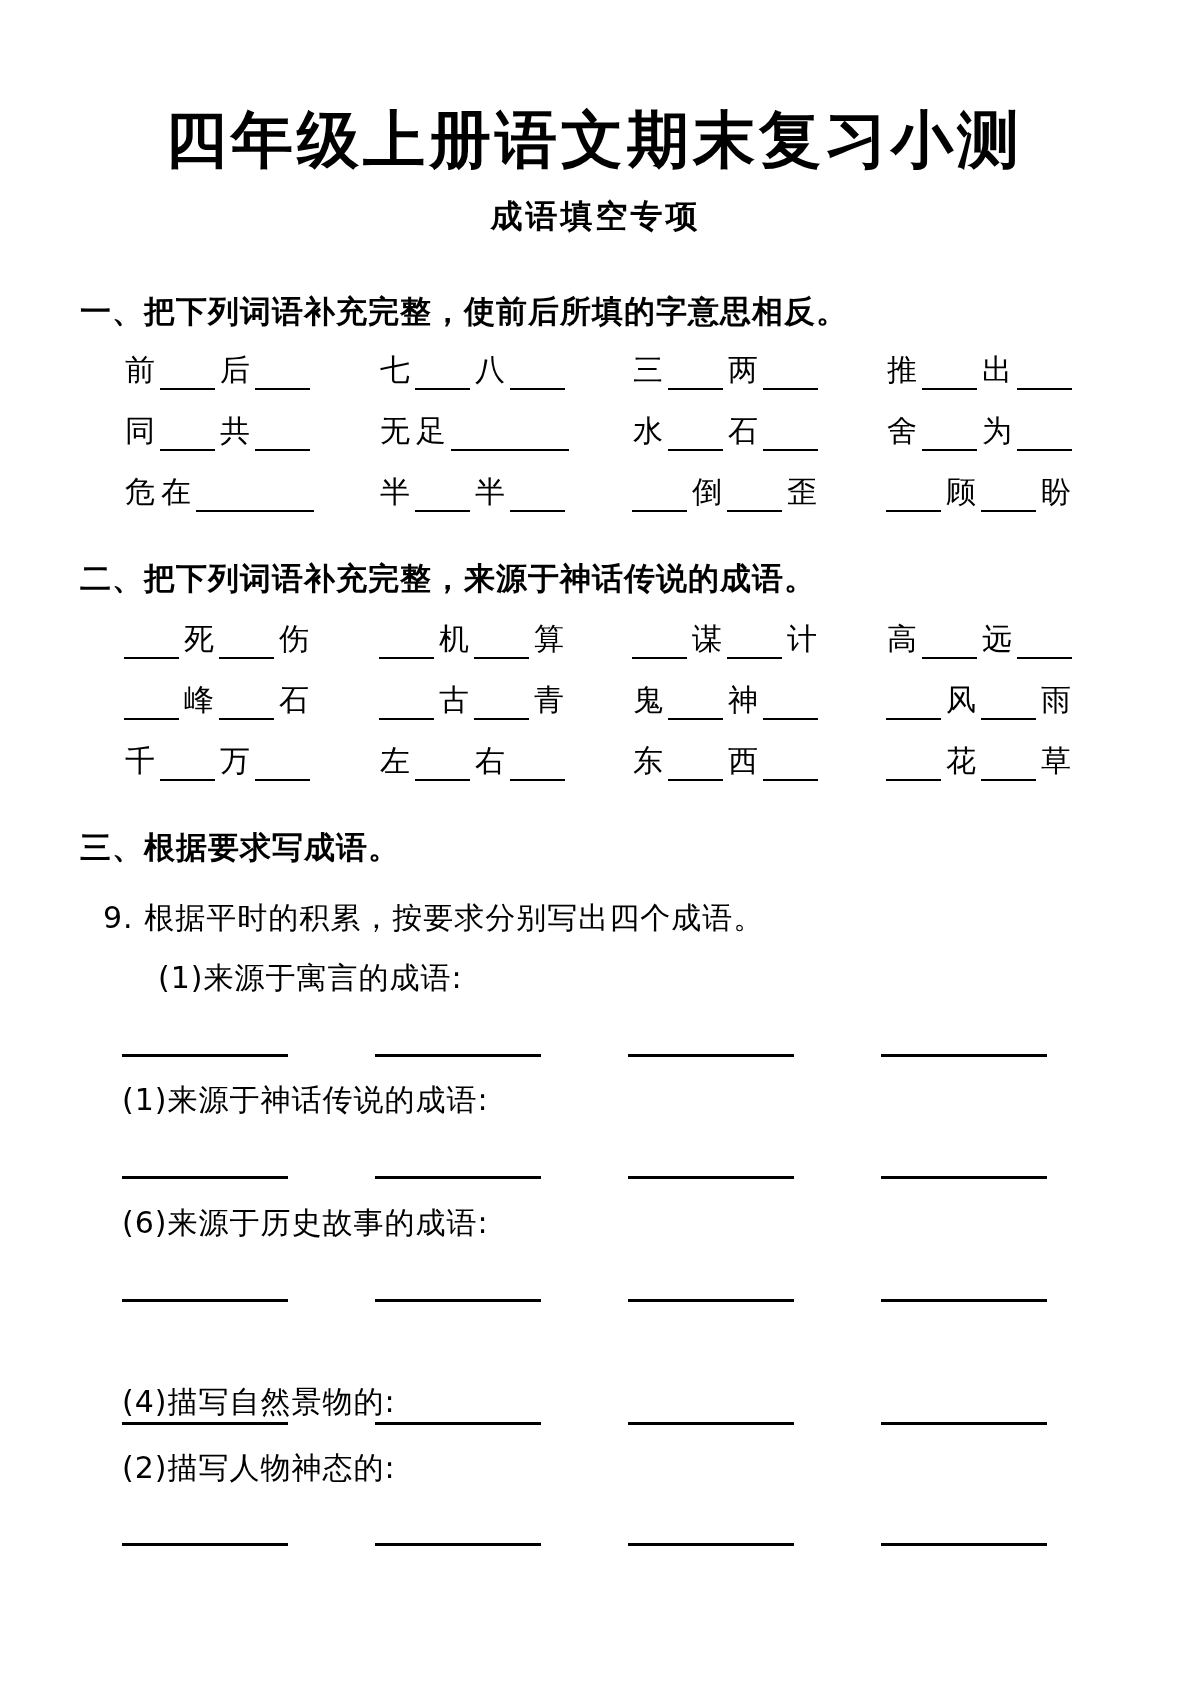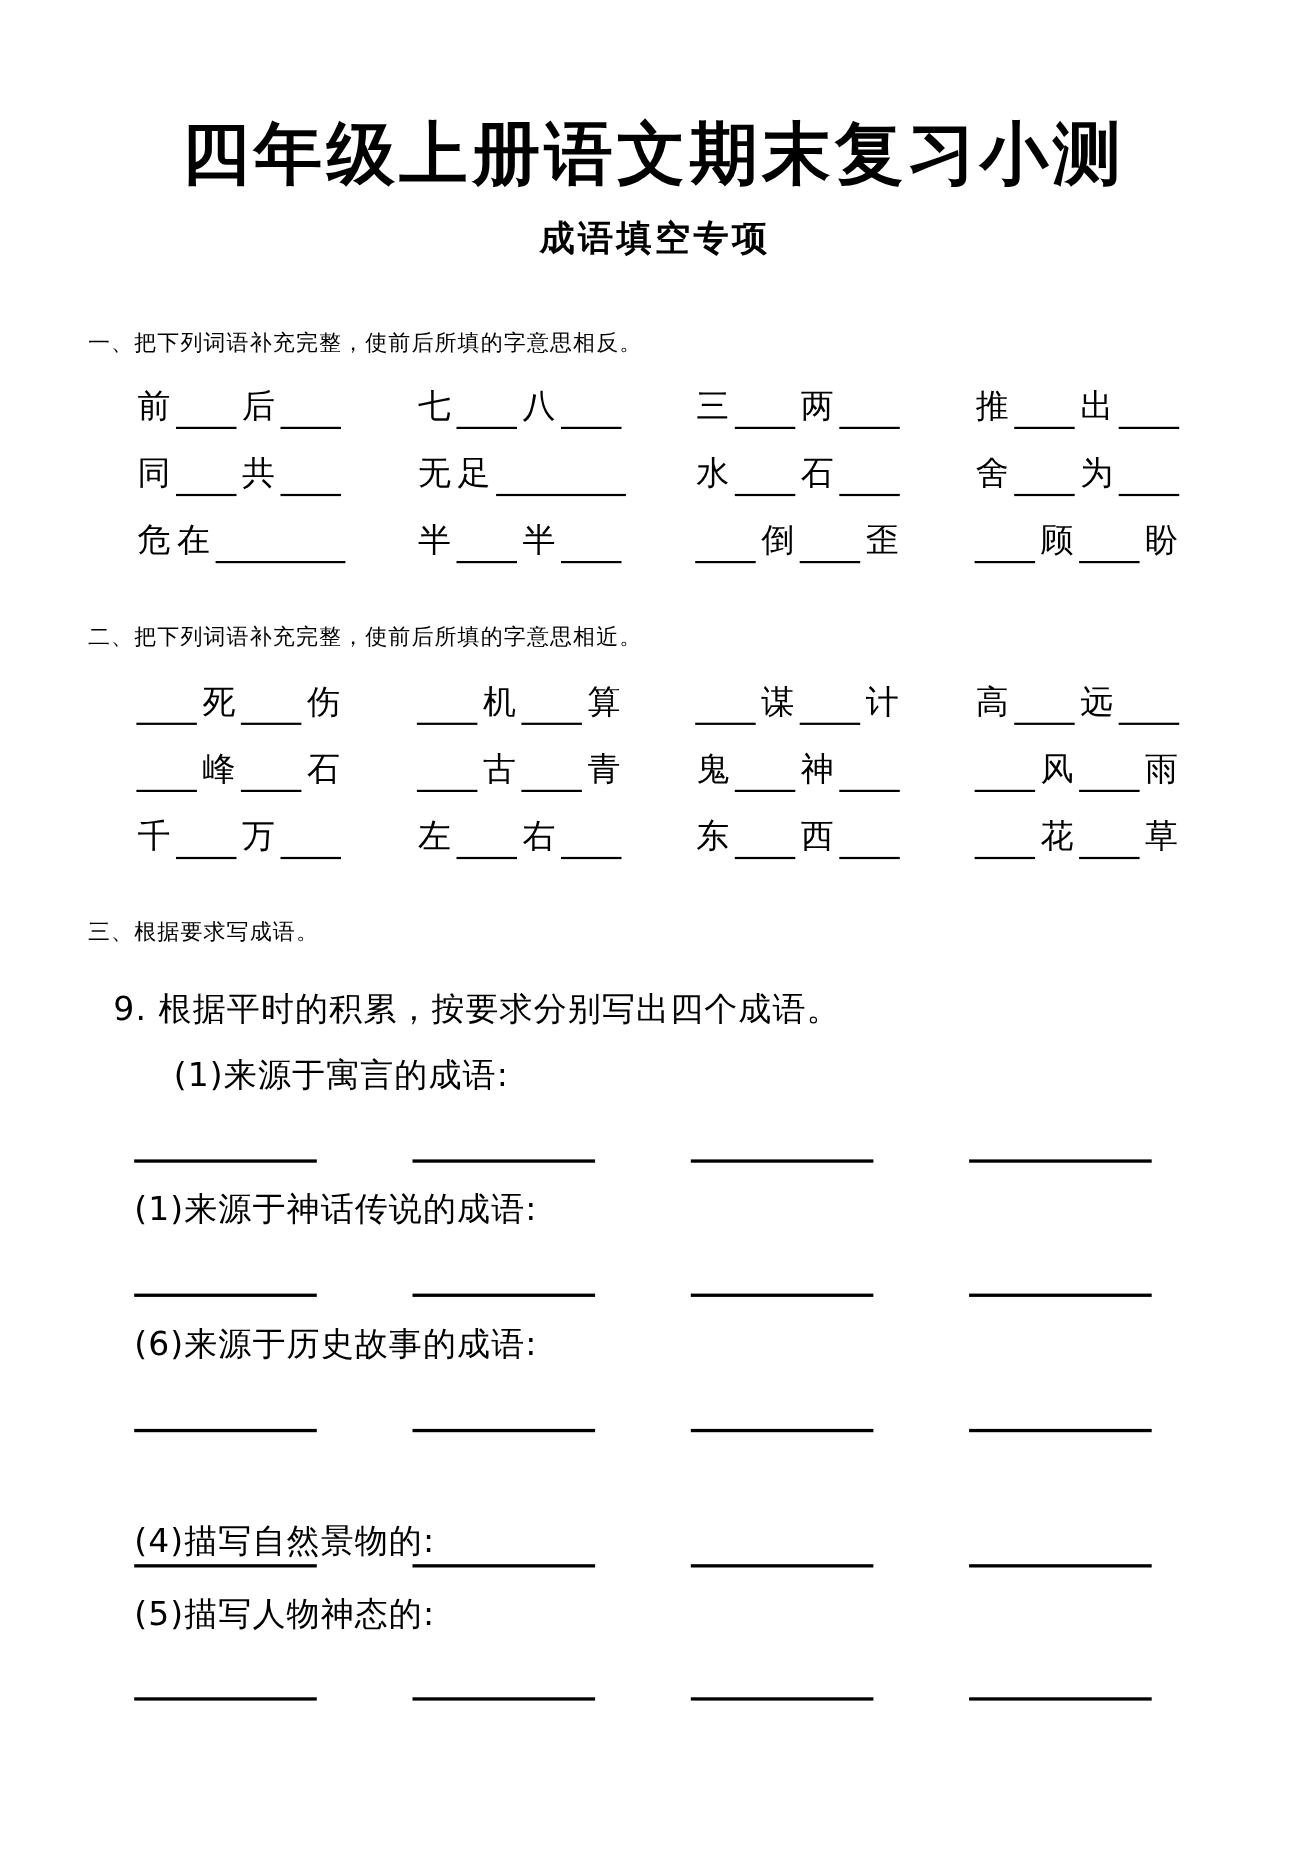--- a/index.html
+++ b/index.html
@@ -11,21 +11,21 @@
     position: absolute; left: 0; width: 1188px; text-align: center;
     top: 100px; font-size: 62px; font-weight: bold; letter-spacing: 4px;
     line-height: 80px;
   }
   .subtitle {
     position: absolute; left: 0; width: 1191px; text-align: center;
     top: 186px; font-size: 32px; font-weight: bold; letter-spacing: 3px;
     line-height: 60px;
   }
   .section-heading {
-    position: absolute; left: 80px; font-size: 20px; font-weight: normal;
+    position: absolute; left: 80px; font-size: 31px; font-weight: bold;
     line-height: 44px; letter-spacing: 1px;
   }
   .grid { position: absolute; left: 122px; width: 1000px; }
   .grid-row { position: relative; height: 61px; }
   .cell {
     position: absolute; top: 0; height: 50px; display: flex; align-items: flex-end;
     font-size: 30px; line-height: 40px;
   }
   .cell .ch { display: inline-block; width: 36px; text-align: center; }
   .cell .blank {
@@ -122,21 +122,21 @@
         </div>
         <div class="cell" style="left: 762px;">
           <span class="blank"></span>
           <span class="ch">顾</span>
           <span class="blank"></span>
           <span class="ch">盼</span>
         </div>
       </div>
     </div>
 
-  <div class="section-heading" style="top:556px;">二、把下列词语补充完整，使前后所填的字意思相近。</div>
+  <div class="section-heading" style="top:556px;">二、把下列词语补充完整，来源于神话传说的成语。</div>
   <div class="grid" id="grid2" style="top:609px;">
       <div class="grid-row">
         <div class="cell" style="left: 0px;">
           <span class="blank"></span>
           <span class="ch">死</span>
           <span class="blank"></span>
           <span class="ch">伤</span>
         </div>
         <div class="cell" style="left: 255px;">
           <span class="blank"></span>
@@ -239,20 +239,20 @@
   </div>
 
   <div class="q-text" style="left:122px; top:1382px;">(4)描写自然景物的:</div>
   <div class="answer-row" style="top:1422px;">
     <div class="answer-line" style="left:0px;"></div>
     <div class="answer-line" style="left:253px;"></div>
     <div class="answer-line" style="left:506px;"></div>
     <div class="answer-line" style="left:759px;"></div>
   </div>
 
-  <div class="q-text" style="left:122px; top:1448px;">(5)描写人物神态的:</div>
+  <div class="q-text" style="left:122px; top:1448px;">(2)描写人物神态的:</div>
   <div class="answer-row" style="top:1543px;">
     <div class="answer-line" style="left:0px;"></div>
     <div class="answer-line" style="left:253px;"></div>
     <div class="answer-line" style="left:506px;"></div>
     <div class="answer-line" style="left:759px;"></div>
   </div>
 </div>
 
 </body></html>

